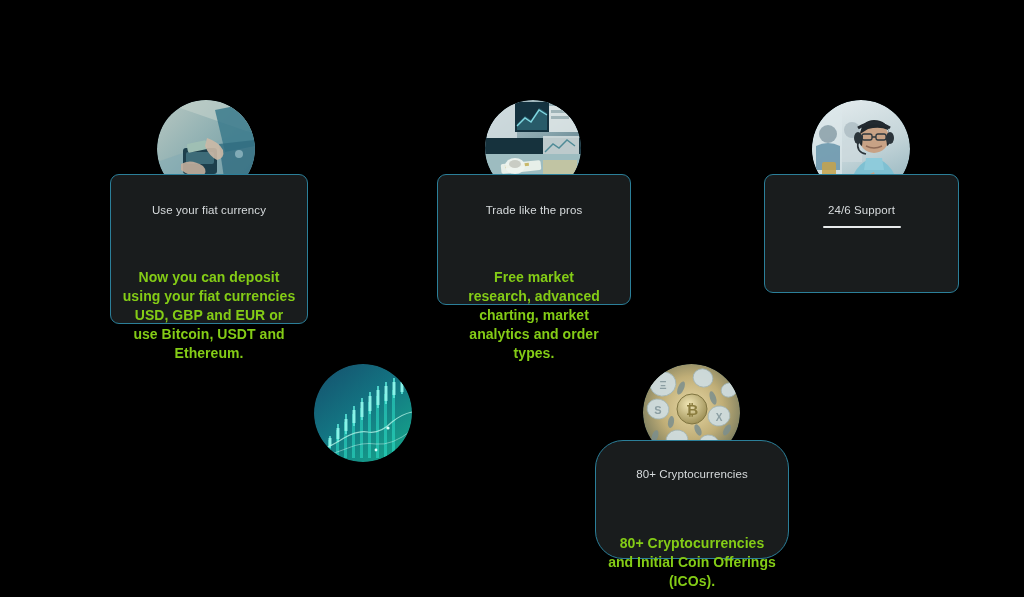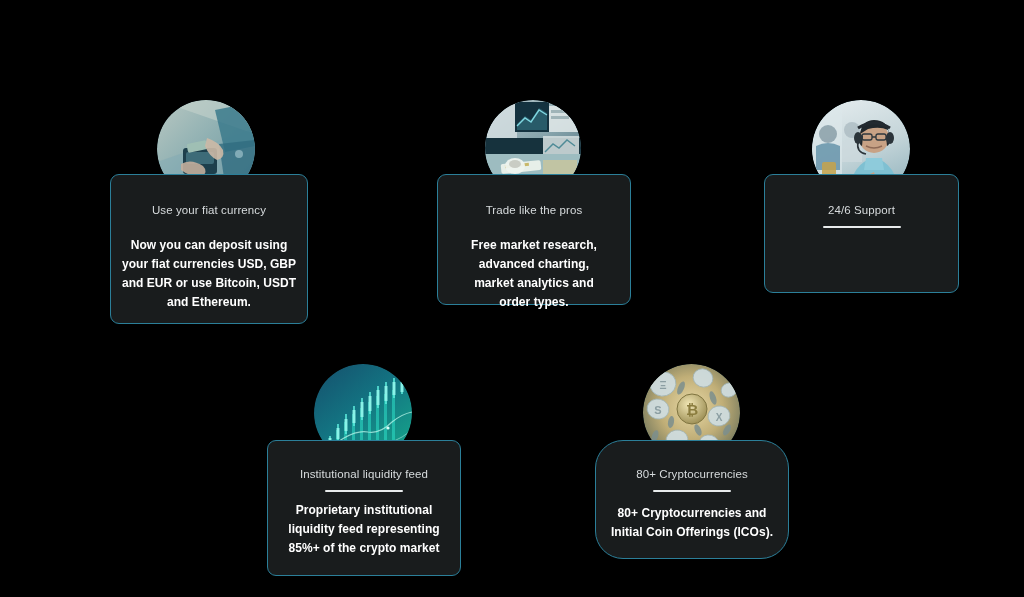--- a/index.html
+++ b/index.html
@@ -45,26 +45,27 @@
   }
 
   .card-divider {
     width: 78px;
     height: 2px;
     background: #e8ebec;
     border-radius: 1px;
   }
 
   .card-body {
-    color: #ffffff;
-    font-size: 12px;
+    color: #84cc16;
+    font-size: 14px;
     line-height: 19px;
     font-weight: 700;
     text-align: center;
     letter-spacing: .05px;
+    margin-top: 32px;
   }
 
   
   .medallion {
     position: absolute;
     border-radius: 50%;
     overflow: hidden;
     background: #11272e;
   }
   .medallion > svg { display: block; }
@@ -324,25 +325,20 @@
     <div class="card-title">Trade like the pros</div>
     <div class="card-divider"></div>
     <div class="card-body">Free market research, advanced charting, market analytics and order types.</div>
   </div>
 
   <div class="feature-card" id="card-3">
     <div class="card-title">24/6 Support</div>
     <div class="card-divider"></div>
   </div>
 
-  <div class="feature-card" id="card-4">
-    <div class="card-title">Institutional liquidity feed</div>
-    <div class="card-divider"></div>
-    <div class="card-body">Proprietary institutional liquidity feed representing 85%+ of the crypto market</div>
-  </div>
 
   <div class="feature-card" id="card-5">
     <div class="card-title">80+ Cryptocurrencies</div>
     <div class="card-divider"></div>
     <div class="card-body">80+ Cryptocurrencies and Initial Coin Offerings (ICOs).</div>
   </div>
 
 </div>
 
 </body></html>

